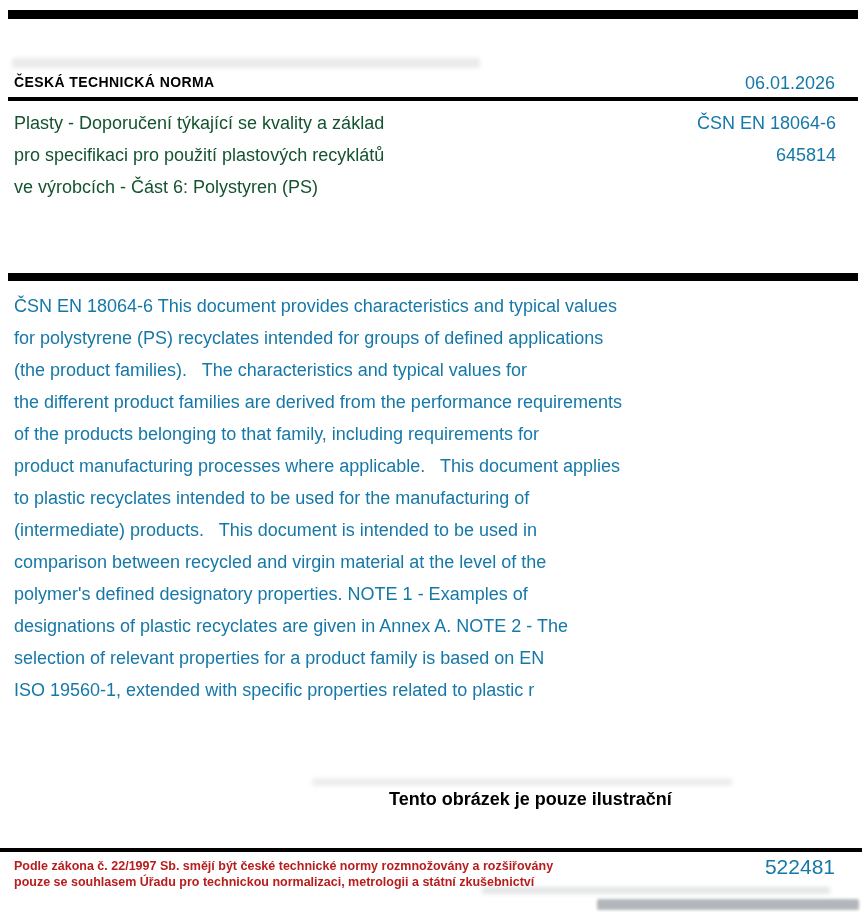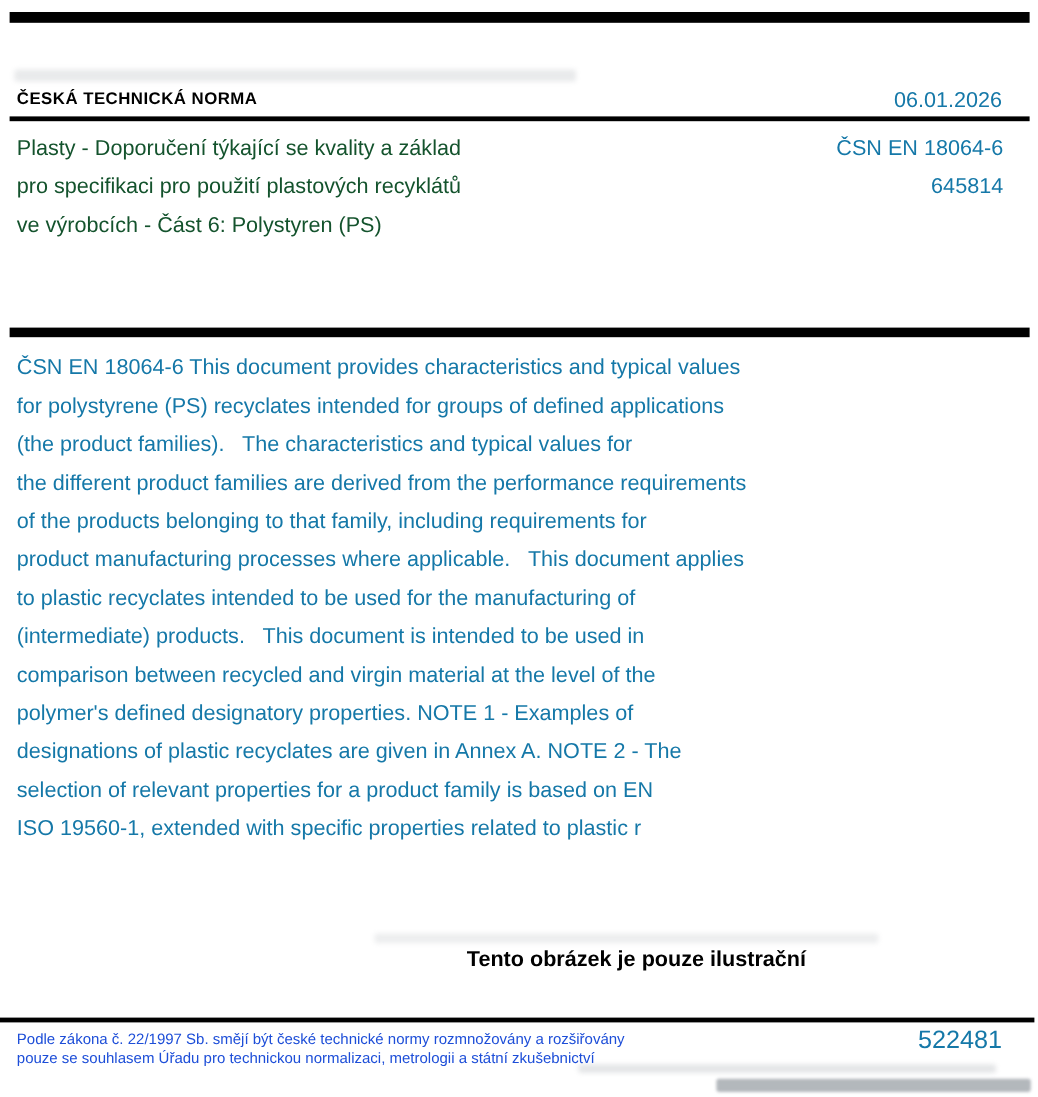--- a/index.html
+++ b/index.html
@@ -67,21 +67,21 @@
   .notice {
     left: 345px; top: 789px;
     font-size: 18px; font-weight: bold; color: #000000;
     white-space: pre;
     margin-left: 44px;
   }
 
   
   .footer-legal {
     left: 14px; top: 858px;
-    font-size: 12.5px; font-weight: normal; color: #1d4ed8;
+    font-size: 12.5px; font-weight: bold; color: #b91c1c;
     line-height: 16px;
   }
   .footer-legal div { white-space: pre; }
   .footer-number {
     top: 855px; right: 30px;
     font-size: 21px; color: #1578A8; white-space: pre;
   }
 </style>
 </head>
 <body>

